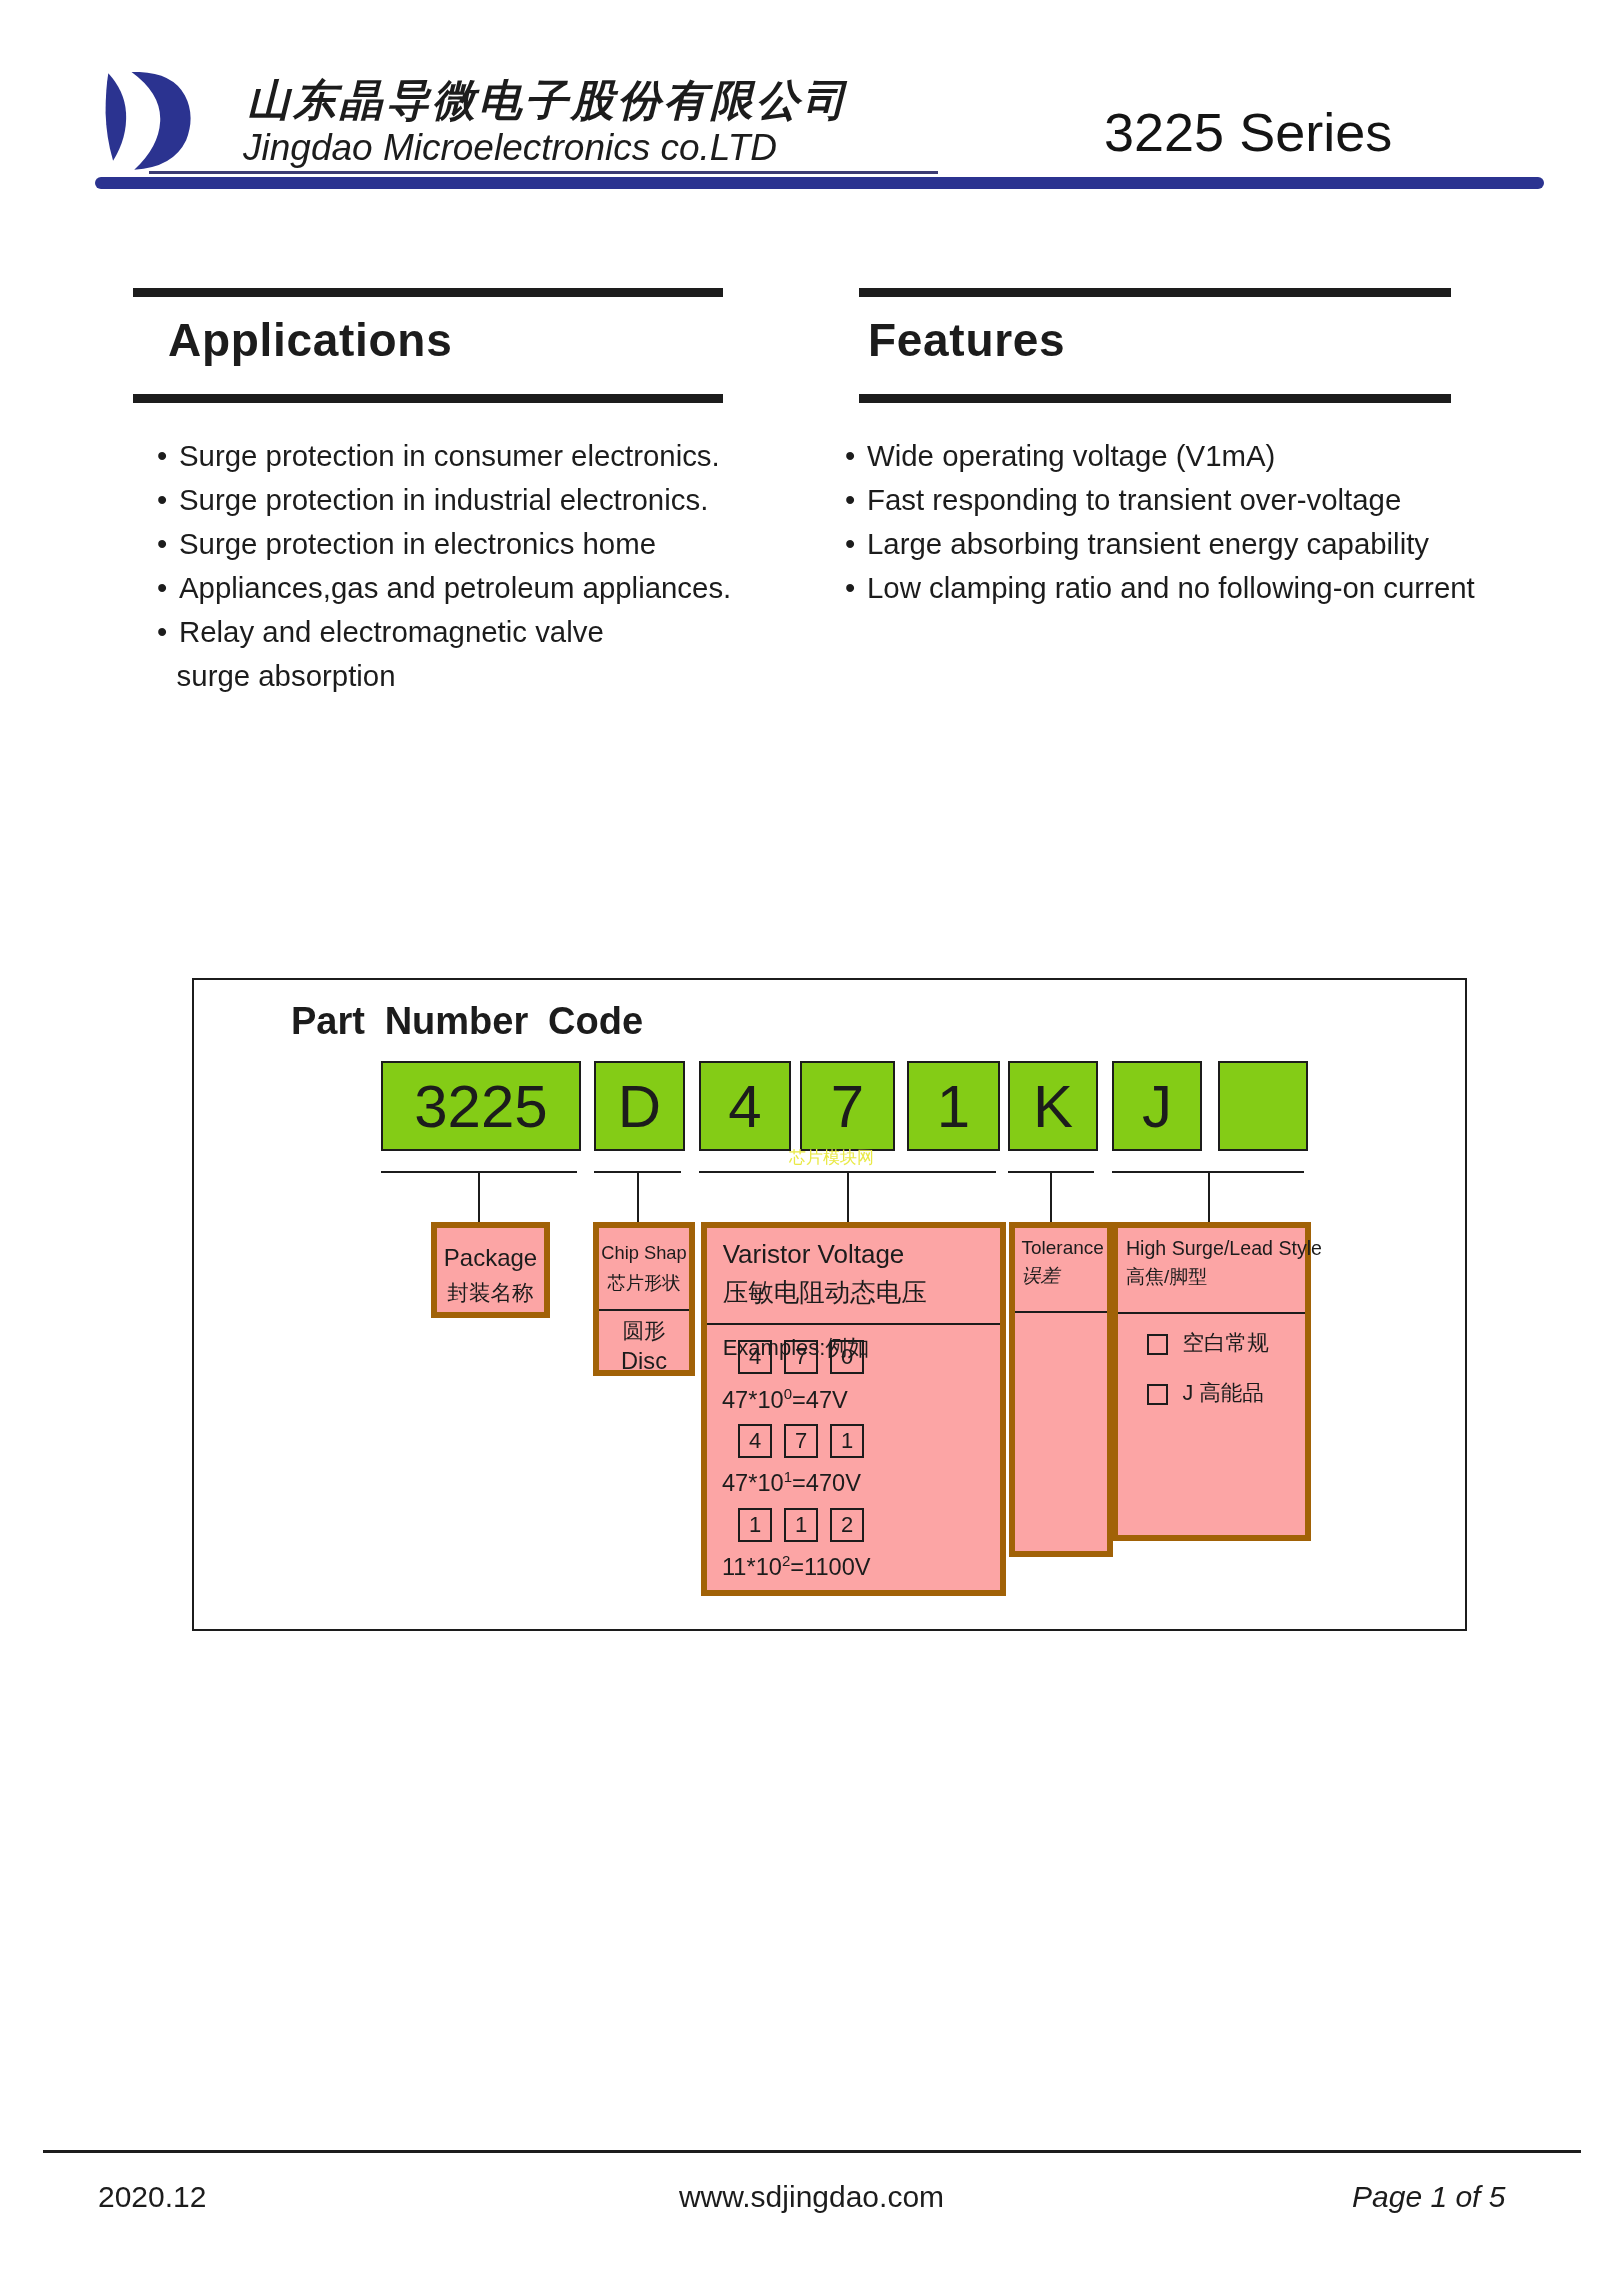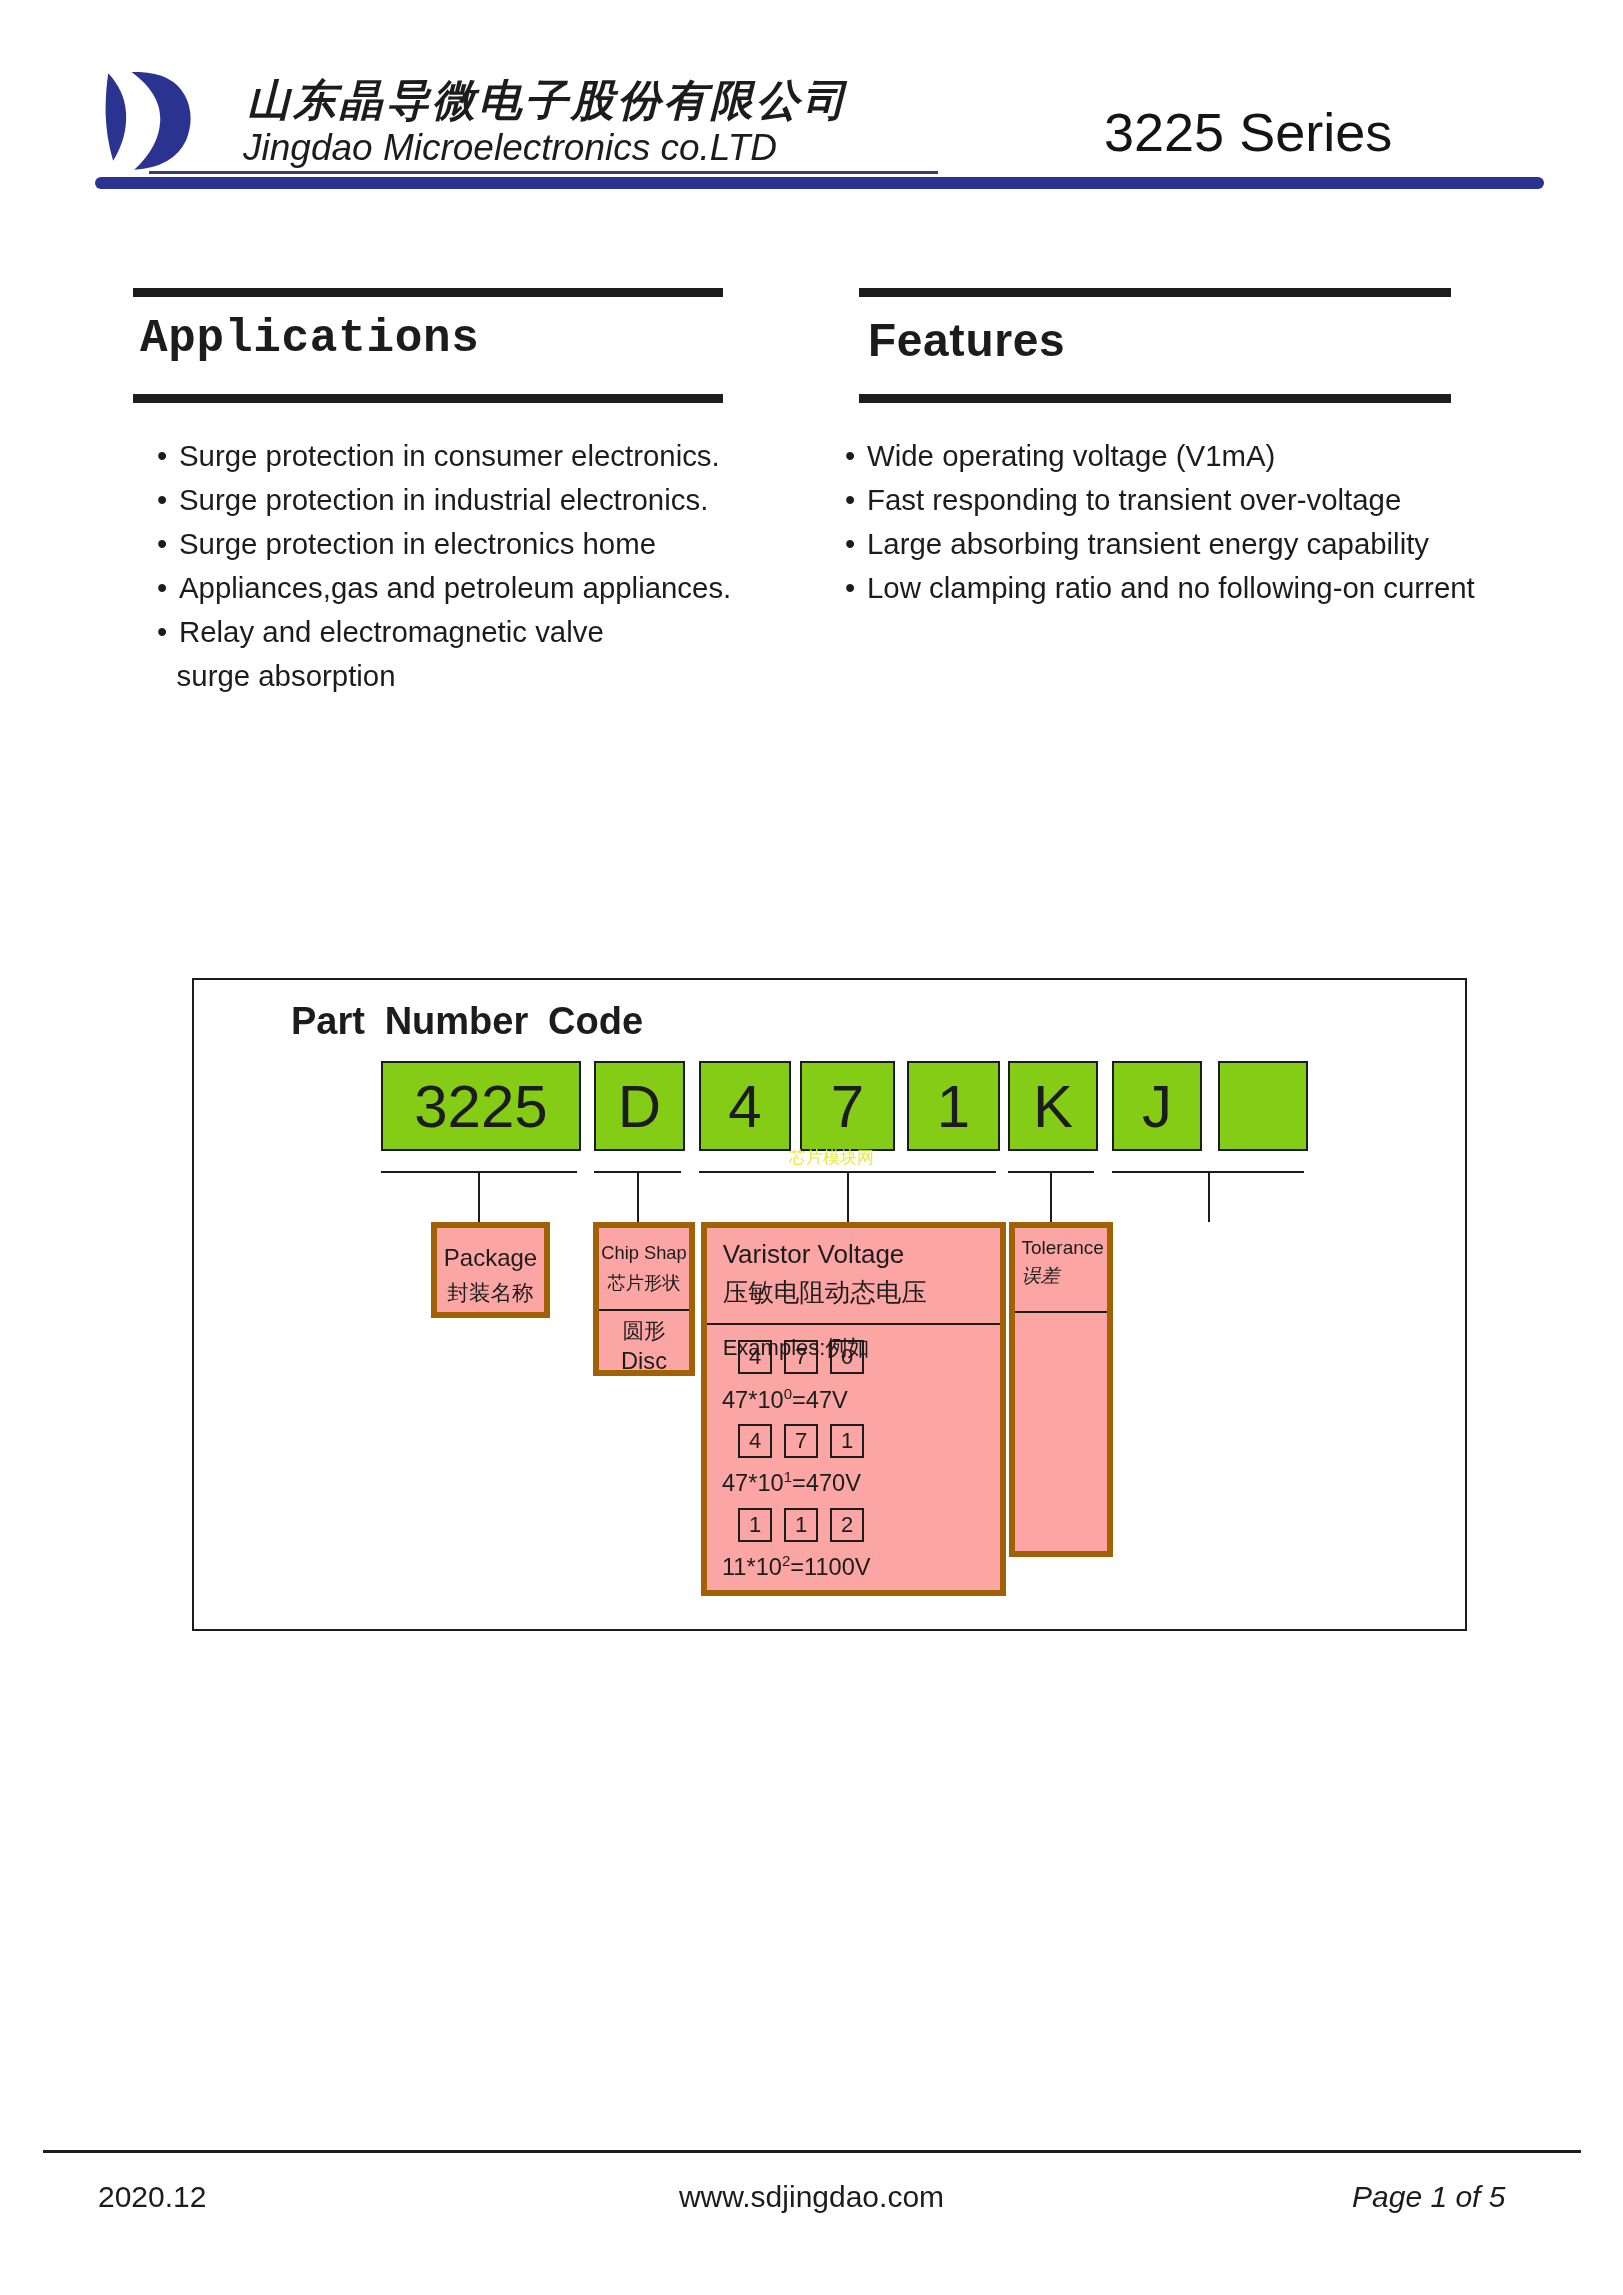--- a/index.html
+++ b/index.html
@@ -58,21 +58,21 @@
 
   <div class="abs" style="left:247px;top:72px;font-size:43px;font-weight:700;font-style:italic;letter-spacing:3.3px;white-space:nowrap;">山东晶导微电子股份有限公司</div>
 
   <div class="abs" style="left:1104px;top:101px;font-size:54px;white-space:nowrap;color:#141414;">3225 Series</div>
 
   <div class="abs" style="left:149px;top:171px;width:789px;height:2.6px;background:#3c3c74;"></div>
 
   <div class="abs blue" style="left:95px;top:177px;width:1449px;height:12.4px;border-radius:6.5px;"></div>
 
   <div class="abs bar" style="left:133px;top:288px;width:590px;height:9.2px;"></div>
-  <div class="abs sec-title" style="left:140px;top:313px;font-family:Liberation Mono, monospace;">Applications</div>
+  <div class="abs sec-title" style="left:168px;top:313px;">Applications</div>
   <div class="abs bar" style="left:133px;top:394px;width:590px;height:9.2px;"></div>
 
   <div class="abs blist" style="left:157px;top:434px;width:733px;">
     <div class="row">
       <span class="bt">•</span>
       <span>Surge protection in consumer electronics.</span>
     </div>
     <div class="row">
       <span class="bt">•</span>
       <span>Surge protection in industrial electronics.</span>
@@ -218,20 +218,31 @@
   <div class="abs formula" style="left:722px;top:1552px;">
     <span>11*10</span><sup>2</sup><span>=1100V</span>
   </div>
 
   <div class="abs desc-box" style="left:1009px;top:1222px;width:92px;height:323px;">
     <div style="font-size:19px;margin:9.2px 0 0 6.5px;">Tolerance</div>
     <div style="font-size:19px;margin:3.9px 0 0 6.5px;font-style:italic;">误差</div>
     <div style="height:2px;background:#1c1c1c;margin-top:22px;"></div>
   </div>
 
+  <div class="abs desc-box" style="left:1112px;top:1222px;width:187px;height:307px;">
+    <div style="font-size:19.6px;margin:9.2px 0 0 7.9px;white-space:nowrap;">High Surge/Lead Style</div>
+    <div style="font-size:19px;margin:3.9px 0 0 7.9px;">高焦/脚型</div>
+    <div style="height:2px;background:#1c1c1c;margin-top:22px;"></div>
+    <div class="opt" style="margin:14.4px 0 0 29px;">
+      <span class="chk"></span><span>空白常规</span>
+    </div>
+    <div class="opt" style="margin:21px 0 0 29px;">
+      <span class="chk"></span><span>J 高能品</span>
+    </div>
+  </div>
 
   <div class="abs bar" style="left:43px;top:2150px;width:1538px;height:2.6px;"></div>
   <div class="abs footer-text" style="left:98px;top:2180px;">2020.12</div>
   <div class="abs footer-text" style="left:0;right:0;top:2180px;text-align:center;">www.sdjingdao.com</div>
   <div class="abs footer-text" style="left:1352px;top:2180px;font-style:italic;">Page 1 of 5</div>
 
 </div>
 
 
 </body></html>

